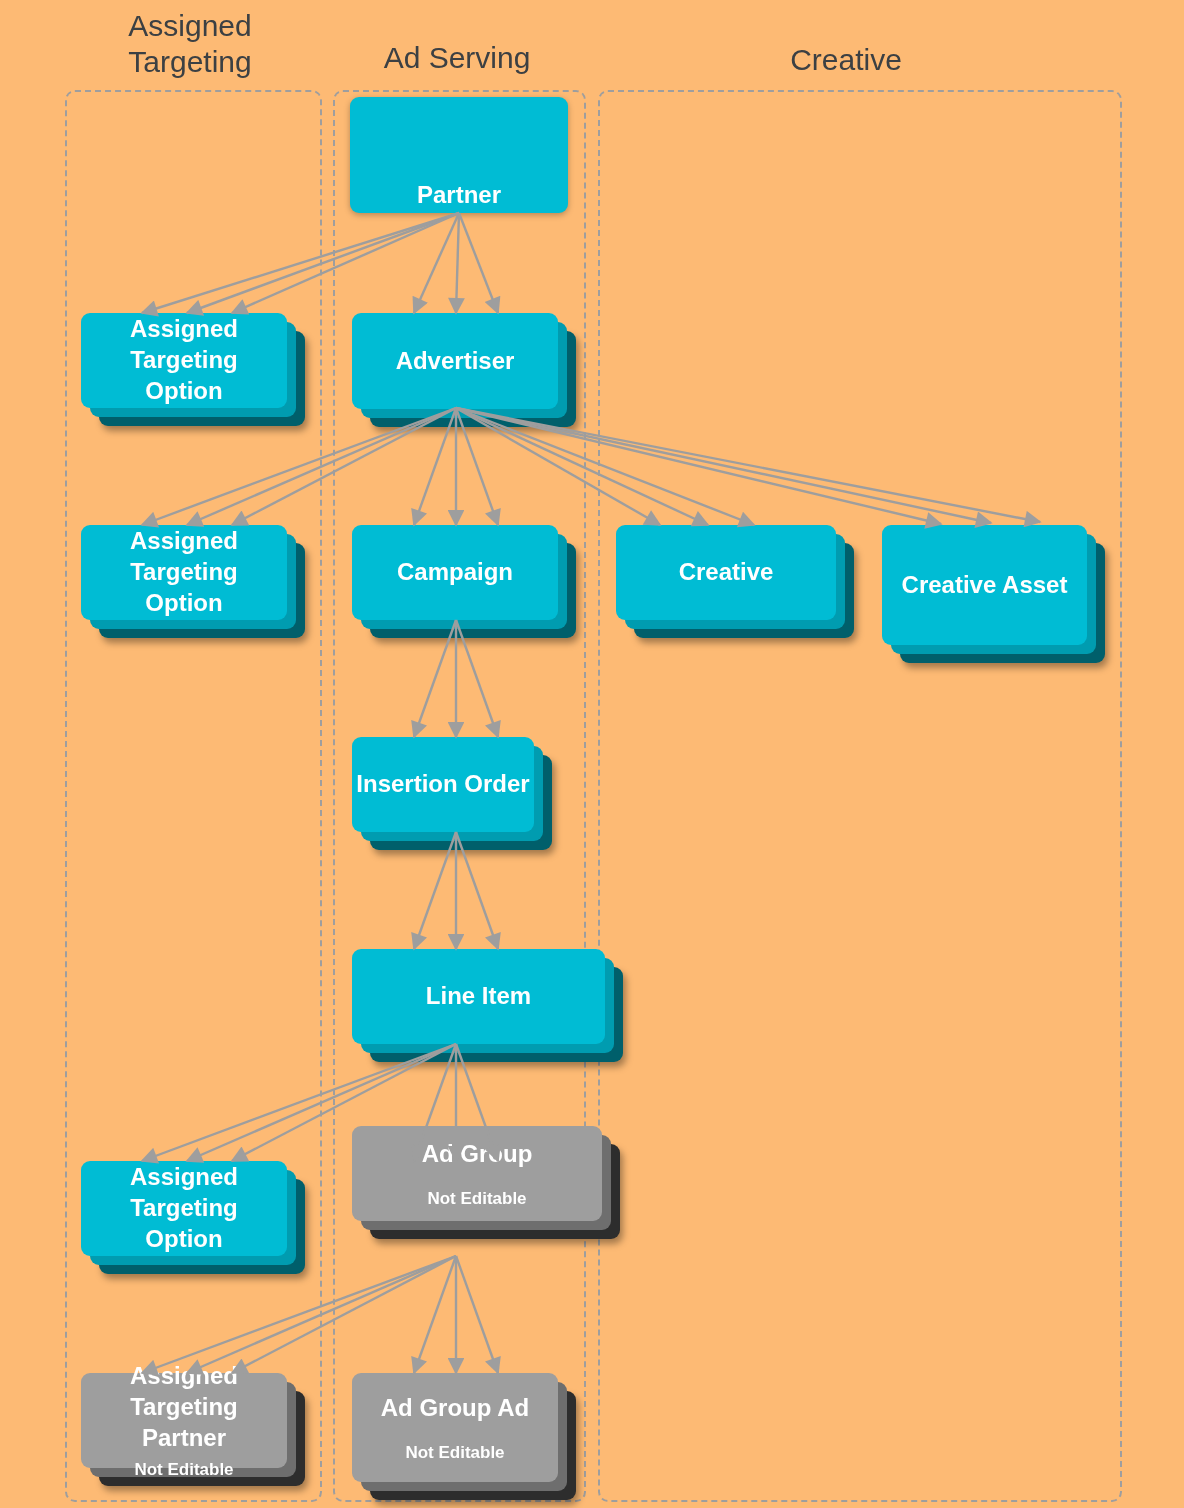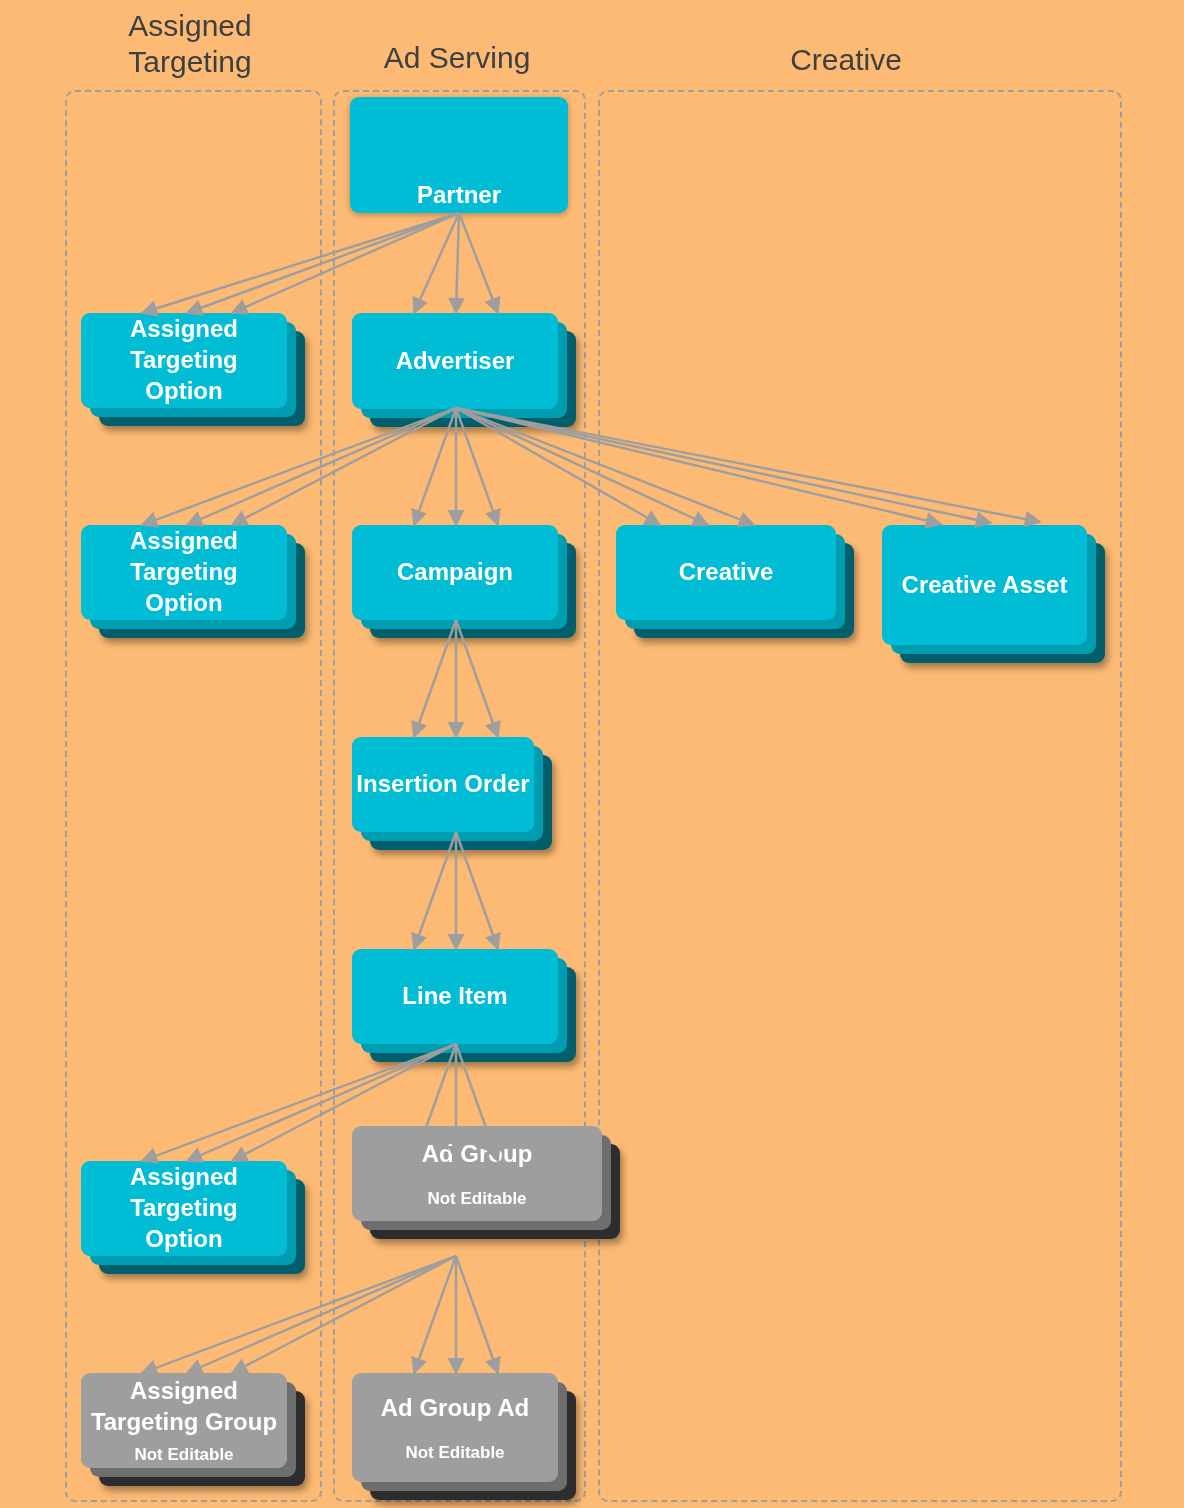--- a/index.html
+++ b/index.html
@@ -205,21 +205,21 @@
     </div>
     <div class="node teal" style="left: 352px; top: 737px; width: 182px; height: 95px;">
       <div class="stack-layer dark"></div>
       <div class="stack-layer mid"></div>
       <div class="card">
         <div class="title">
           <div>Insertion Order</div>
         </div>
       </div>
     </div>
-    <div class="node teal" style="left: 352px; top: 949px; width: 206px; height: 95px;">
+    <div class="node teal" style="left: 352px; top: 949px; width: 206px; height: 95px; padding-left: 47px;">
       <div class="stack-layer dark"></div>
       <div class="stack-layer mid"></div>
       <div class="card">
         <div class="title">
           <div>Line Item</div>
         </div>
       </div>
     </div>
     <div class="node teal" style="left: 81px; top: 1161px; width: 206px; height: 95px;">
       <div class="stack-layer dark"></div>
@@ -241,21 +241,21 @@
         </div>
         <div class="sub">Not Editable</div>
       </div>
     </div>
     <div class="node gray" style="left: 81px; top: 1373px; width: 206px; height: 95px;">
       <div class="stack-layer dark"></div>
       <div class="stack-layer mid"></div>
       <div class="card">
         <div class="title">
           <div>Assigned</div>
-          <div>Targeting Group</div>
+          <div>Targeting Partner</div>
         </div>
         <div class="sub">Not Editable</div>
       </div>
     </div>
     <div class="node gray" style="left: 352px; top: 1373px; width: 206px; height: 109px;">
       <div class="stack-layer dark"></div>
       <div class="stack-layer mid"></div>
       <div class="card gap-lg">
         <div class="title">
           <div>Ad Group Ad</div>

